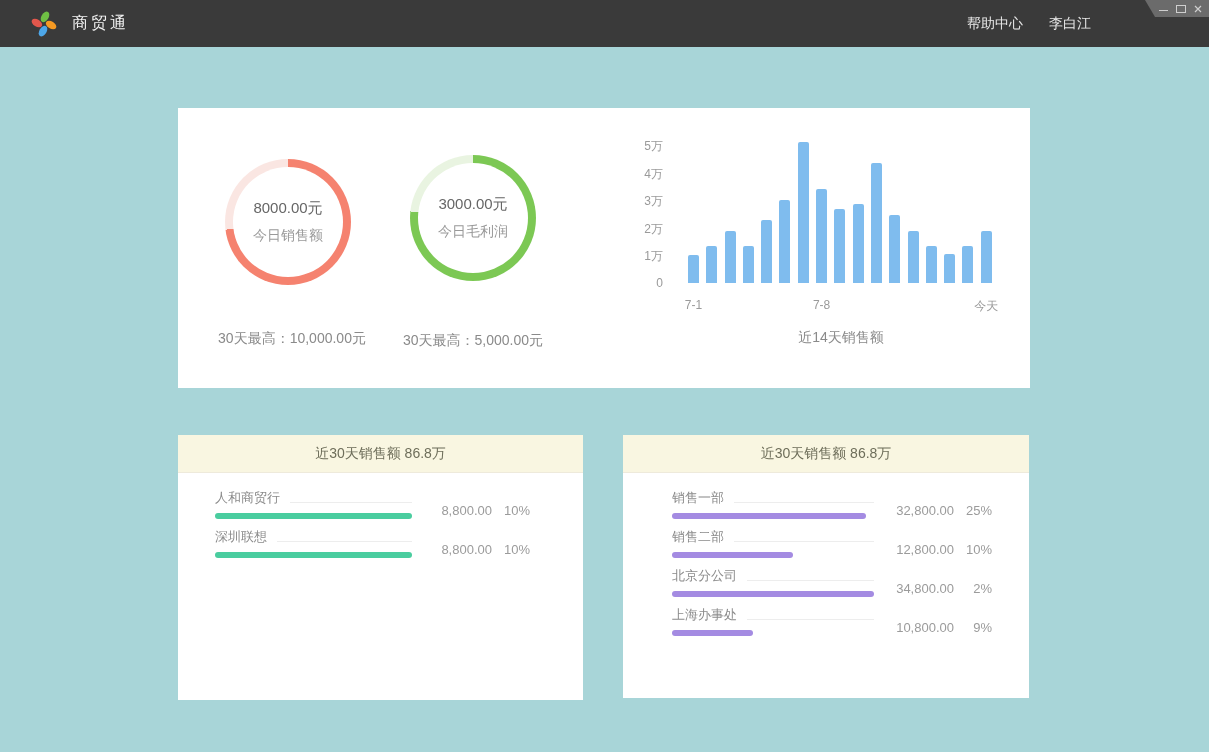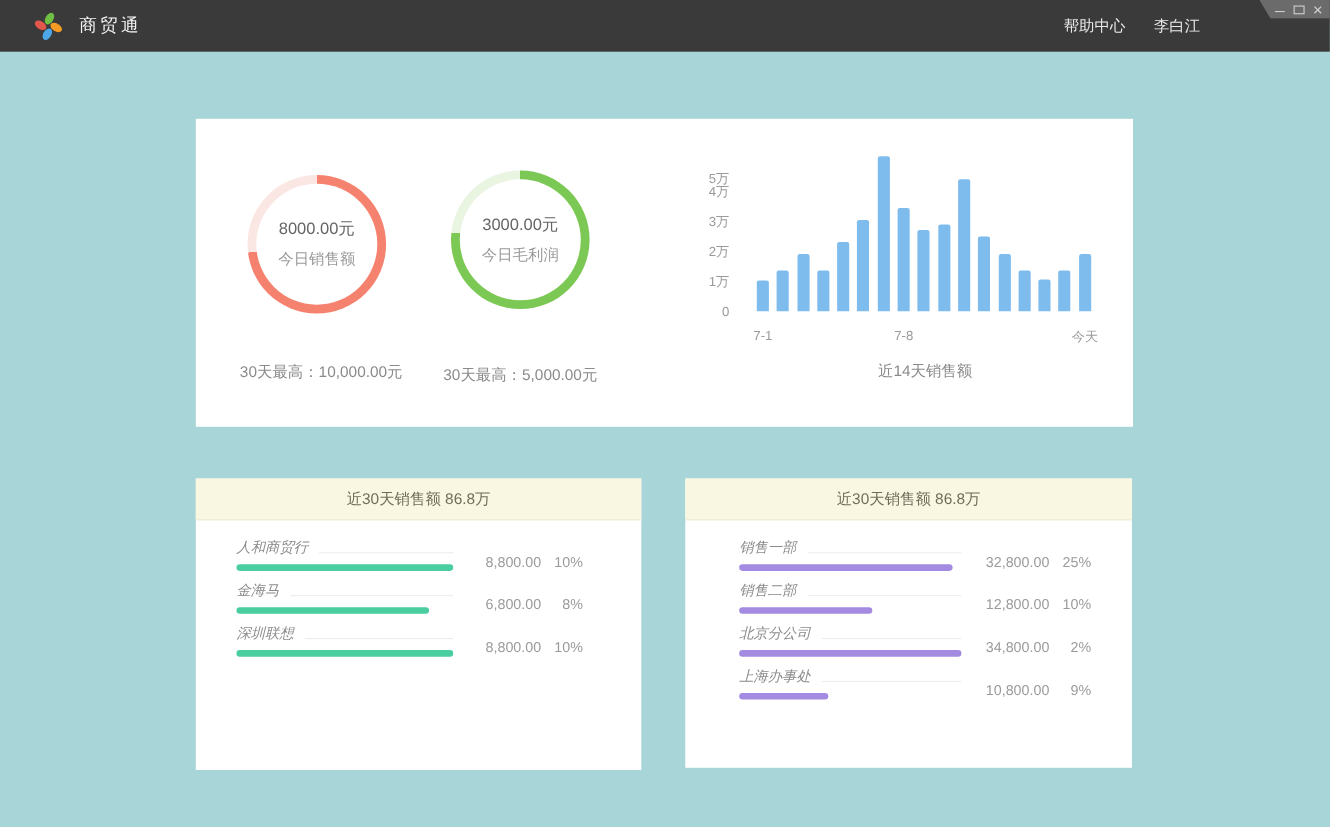--- a/index.html
+++ b/index.html
@@ -53,21 +53,21 @@
   
   .panel-header {
     height:38px; background:#f9f6e1; border-bottom:1px solid #eeeadb;
     display:flex; align-items:center; justify-content:center;
     font-size:14px; color:#6e6e5a;
   }
   .panel-body { padding-top:17px; }
   #card-left  .panel-body { padding-left:37px; padding-right:53px; }
   #card-right .panel-body { padding-left:49px; padding-right:37px; }
   .row { display:flex; margin-bottom:10px; }
-  .row-main { flex:1; min-width:0;font-style:italic; }
+  .row-main { flex:1; min-width:0; }
   .row-label-line { display:flex; align-items:flex-end; height:16px; }
   .row-name { font-size:13px; color:#8b8b8b; line-height:16px; white-space:nowrap; }
   .row-rule { flex:1; border-bottom:1px solid #ededed; margin:0 0 3px 10px; }
   .row-bar { margin-top:7px; height:6px; }
   .row-bar-fill { height:6px; border-radius:3px; }
   #card-left  .row-bar-fill { background:#4acd9f; }
   #card-right .row-bar-fill { background:#a48be2; }
   .row-val {
     width:118px; display:flex; justify-content:flex-end; align-items:flex-end;
     font-size:13px; color:#9b9b9b; padding-bottom:1px;
@@ -120,21 +120,21 @@
 
   <div class="ring" id="ring-profit" style="background: conic-gradient(rgb(124, 200, 84) 0deg, rgb(124, 200, 84) 276deg, rgb(233, 244, 225) 276deg, rgb(233, 244, 225) 360deg);">
     <div class="ring-text">
       <span class="ring-value">3000.00元</span>
       <span class="ring-label">今日毛利润</span>
     </div>
   </div>
   <div class="ring-footer" id="footer-profit">30天最高：5,000.00元</div>
 
   <div id="yaxis">
-      <div class="ytick" style="top: 46px;">5万</div>
+      <div class="ytick" style="top: 30px;">5万</div>
       <div class="ytick" style="top: 57.6px;">4万</div>
       <div class="ytick" style="top: 85.2px;">3万</div>
       <div class="ytick" style="top: 112.8px;">2万</div>
       <div class="ytick" style="top: 140.4px;">1万</div>
       <div class="ytick" style="top: 168px;">0</div>
     </div>
   <div id="bars">
       <div class="vbar" style="height: 27.6px; background: rgb(127, 188, 238);"></div>
       <div class="vbar" style="height: 37.3px; background: rgb(127, 188, 238);"></div>
       <div class="vbar" style="height: 52.4px; background: rgb(127, 188, 238);"></div>
@@ -173,35 +173,20 @@
       <div class="row-bar">
         <div class="row-bar-fill" style="width: 100%;"></div>
       </div>
     </div>
     <div class="row-val">
       <span class="val">8,800.00</span>
       <span class="pct">10%</span>
     </div>
   </div>
 
-  <div class="row">
-    <div class="row-main">
-      <div class="row-label-line">
-        <span class="row-name">金海马</span>
-        <span class="row-rule"></span>
-      </div>
-      <div class="row-bar">
-        <div class="row-bar-fill" style="width: 89%;"></div>
-      </div>
-    </div>
-    <div class="row-val">
-      <span class="val">6,800.00</span>
-      <span class="pct">8%</span>
-    </div>
-  </div>
 
 
 
   <div class="row">
     <div class="row-main">
       <div class="row-label-line">
         <span class="row-name">深圳联想</span>
         <span class="row-rule"></span>
       </div>
       <div class="row-bar">

